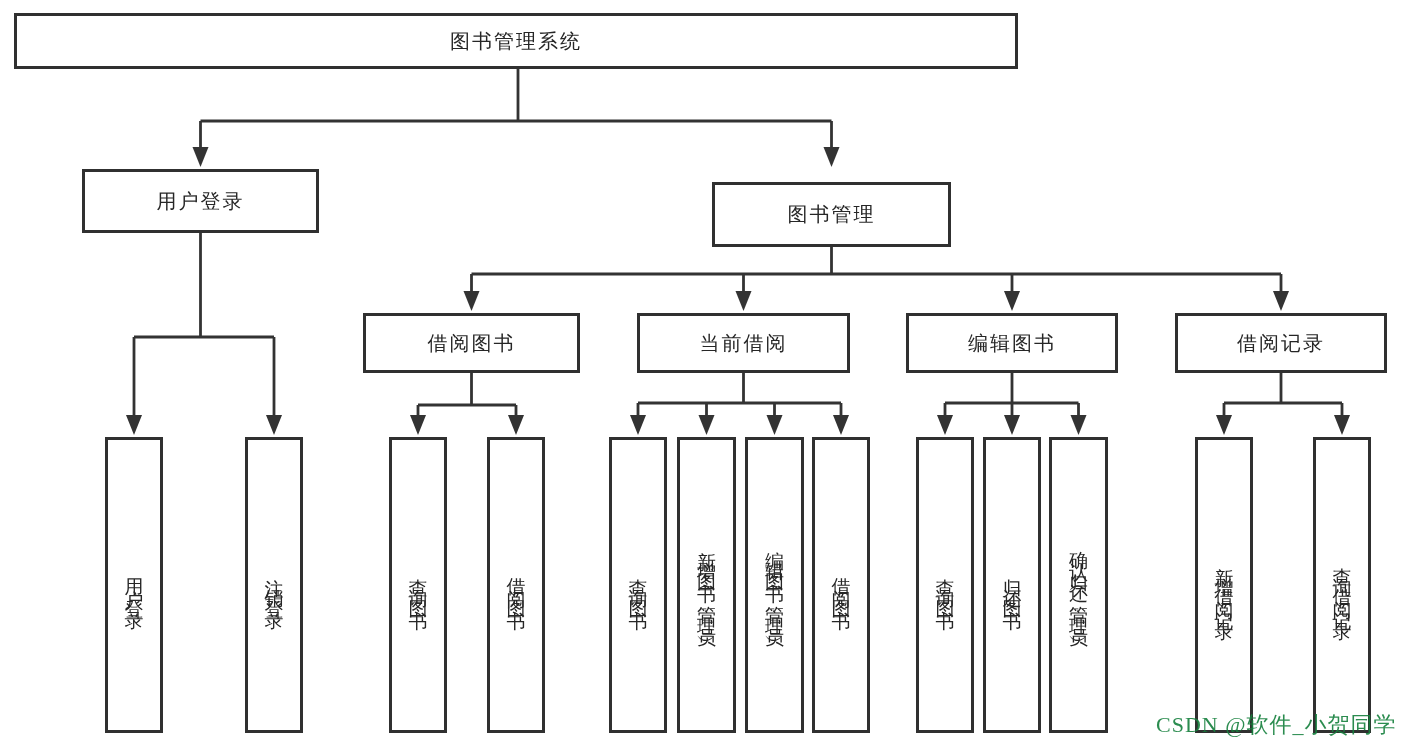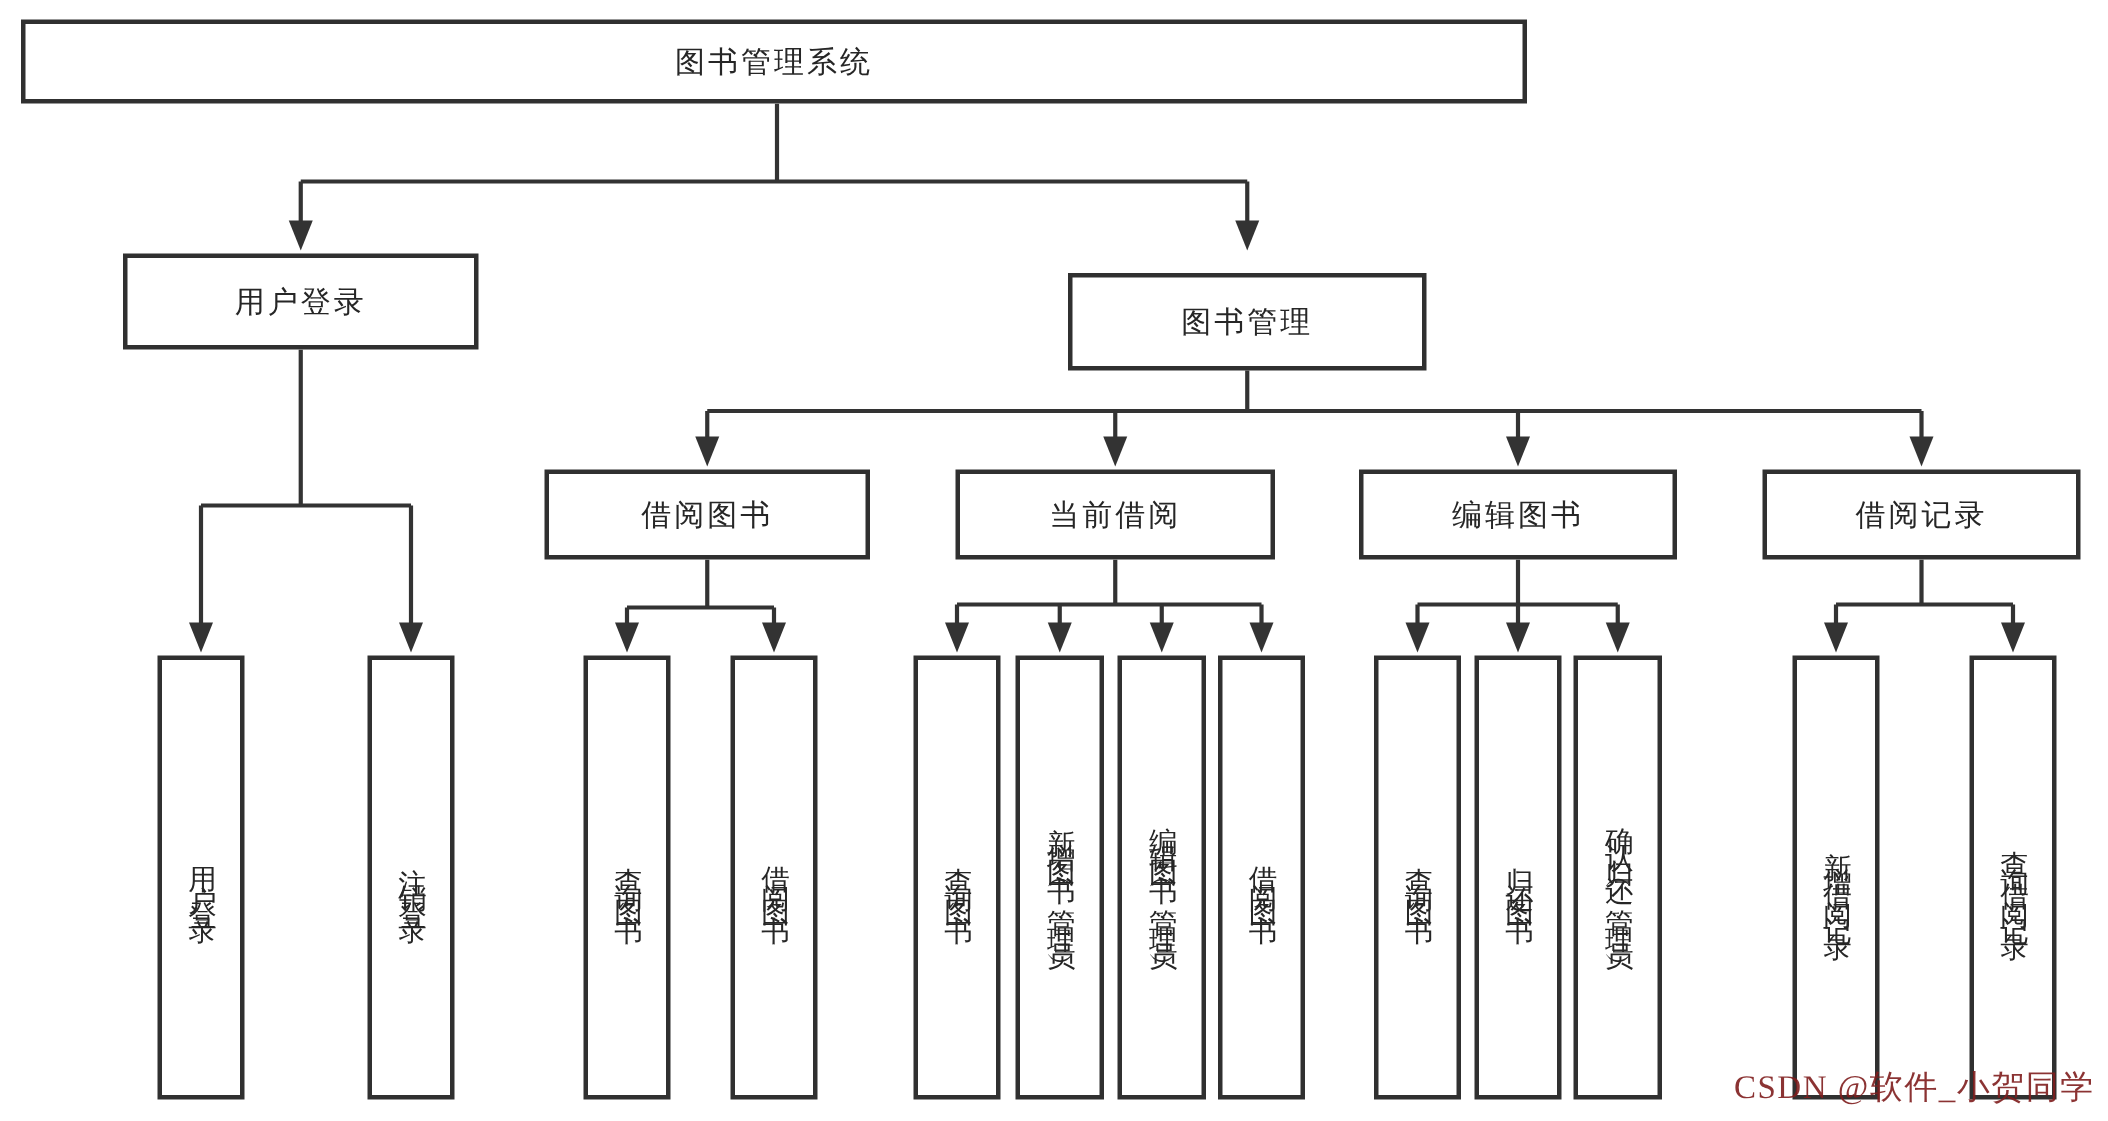--- a/index.html
+++ b/index.html
@@ -40,21 +40,21 @@
     letter-spacing: 11px;
     white-space: nowrap;
   }
   .watermark {
     position: absolute;
     left: 1156px;
     top: 710px;
     z-index: 3;
     font-size: 22px;
     letter-spacing: 1px;
-    color: #7f1d1d;
+    color: #15803d;
     opacity: 0.9;
     white-space: nowrap;
   }
 </style>
 </head>
 <body>
 
 <div class="canvas">
   <svg id="wires" width="1405" height="747" viewBox="0 0 1405 747">
       <polyline points="518,69 518,121" fill="none" stroke="#333333" stroke-width="2.8"></polyline>

